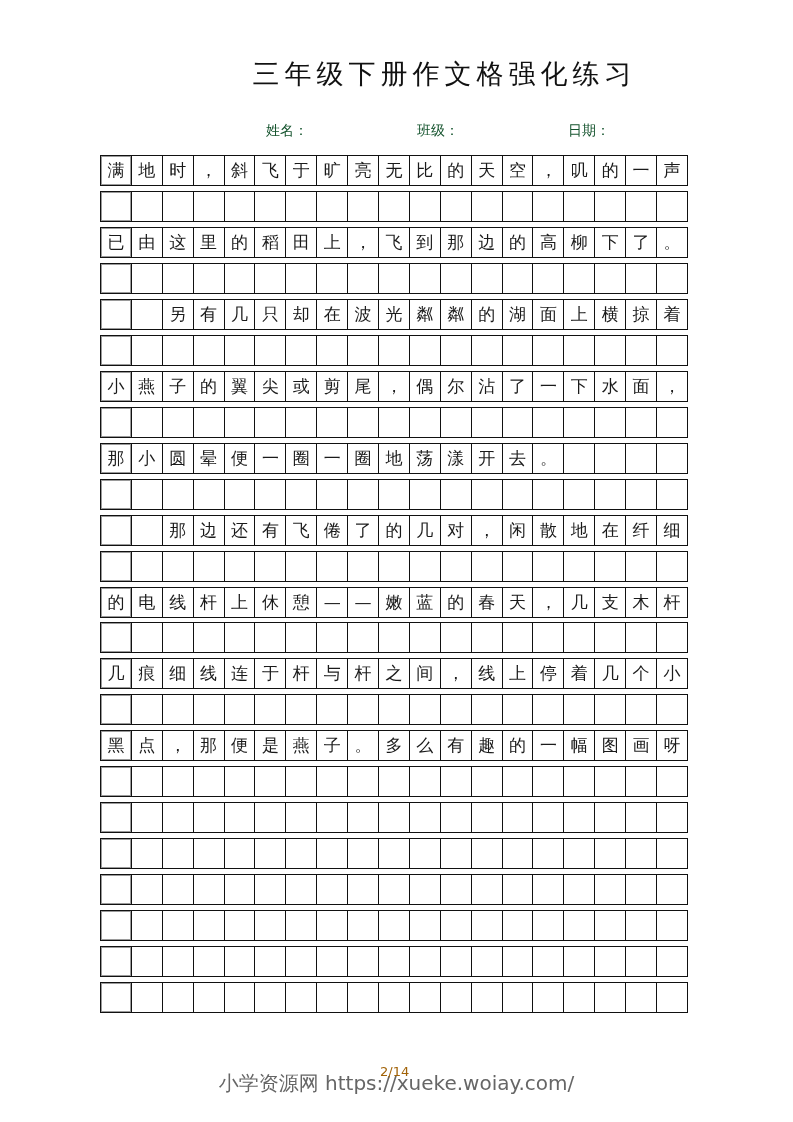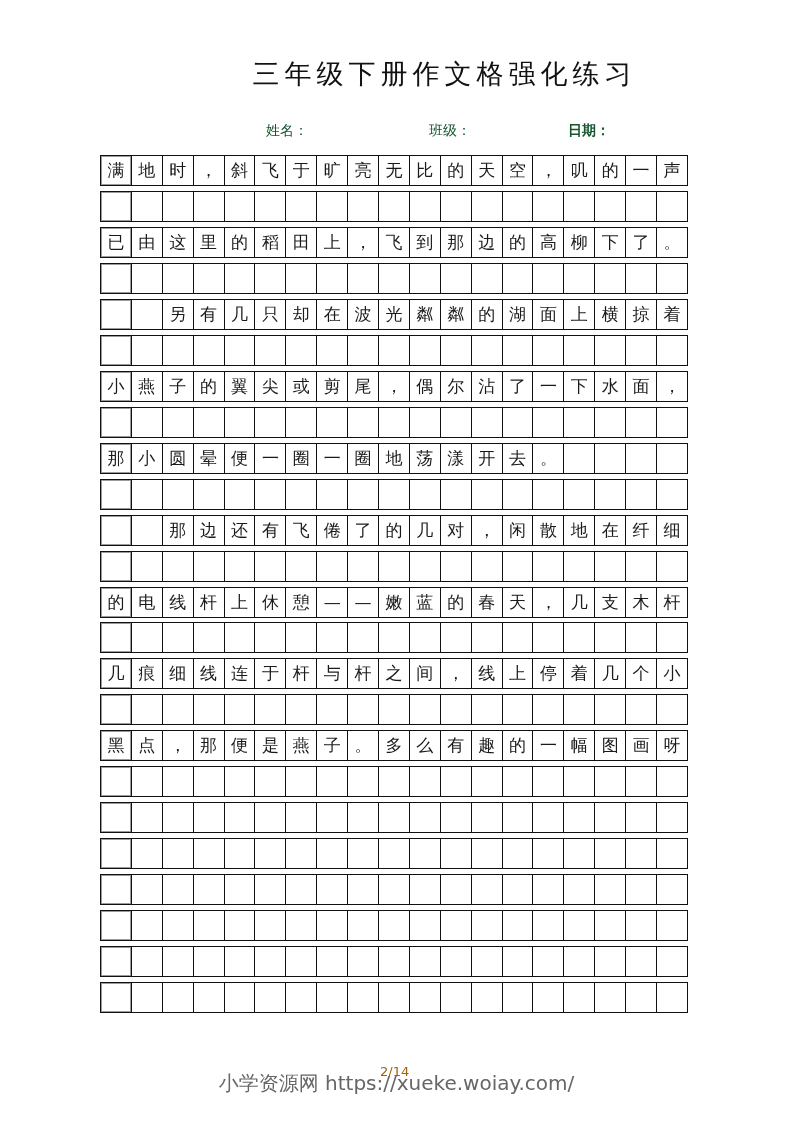--- a/index.html
+++ b/index.html
@@ -12,22 +12,22 @@
   .cell:last-child { border-right: none; }
   .cell.first { border-right: 1.2px solid #111; box-shadow: inset 0 0 0 1px #9a9a9a; }
   .footer { position: absolute; top: 1070px; left: 0; width: 793px; text-align: center; font-size: 20px; color: #666; font-family: "DejaVu Sans", sans-serif; }
   .pagenum { position: absolute; top: 1064px; left: 380px; font-size: 13px; color: #a16207; font-family: "DejaVu Sans", sans-serif; }
 </style>
 </head>
 <body>
 
 <div class="title">三年级下册作文格强化练习</div>
 <div class="info" style="left:266px;">姓名：</div>
-<div class="info" style="left:417px;margin-left:12px;">班级：</div>
-<div class="info" style="left:568px;font-weight:bold;">日期：</div>
+<div class="info" style="left:417px;">班级：</div>
+<div class="info" style="left:568px;">日期：</div>
 
 <div class="grid" id="grid">
     <div class="row" style="top: 0px;">
       <div class="cell first">满</div>
       <div class="cell">地</div>
       <div class="cell">时</div>
       <div class="cell">，</div>
       <div class="cell">斜</div>
       <div class="cell">飞</div>
       <div class="cell">于</div>

